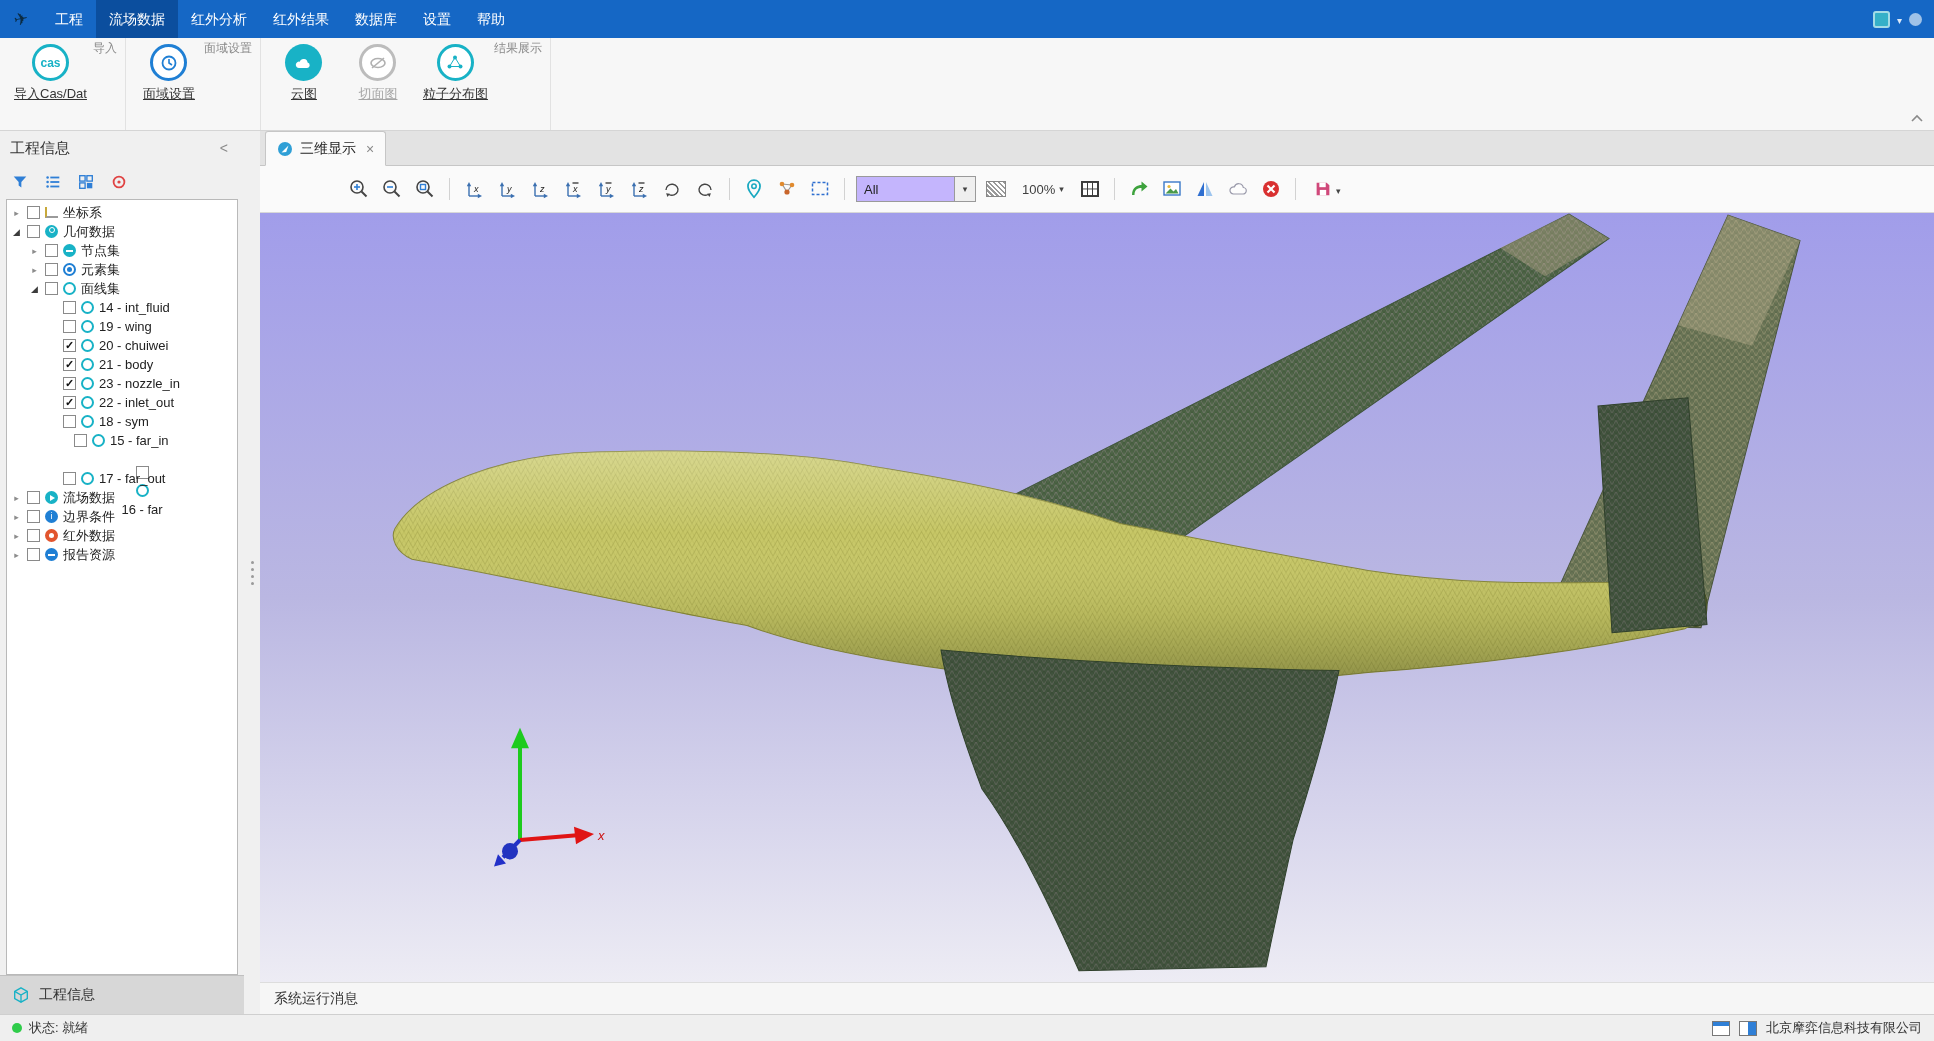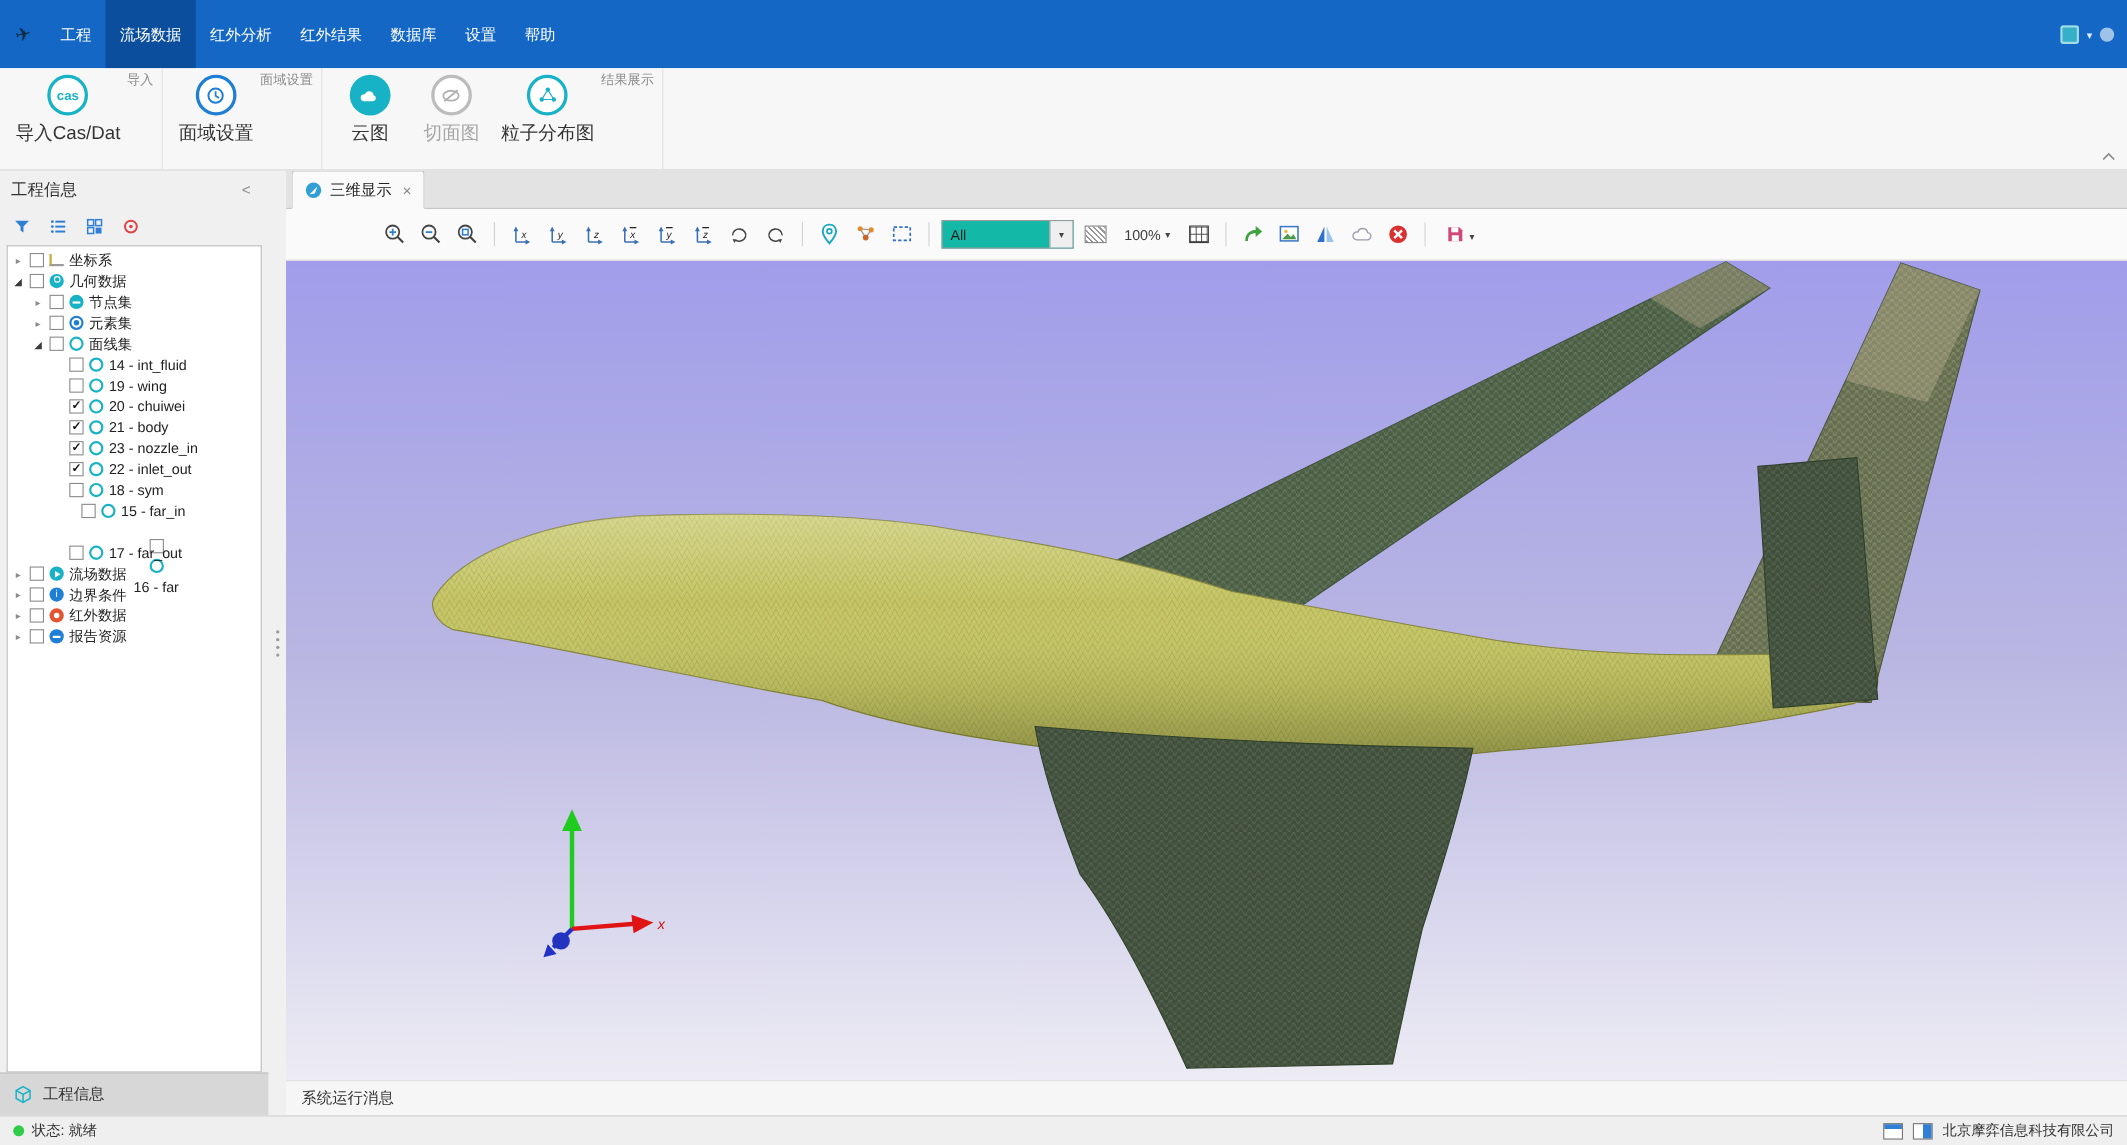--- a/index.html
+++ b/index.html
@@ -16,41 +16,41 @@
   .tb-title .pfx{color:#d6d6d6;}
   .tb-controls{margin-left:auto;display:flex;}
   .tb-ctl{width:46px;height:30px;display:flex;align-items:center;justify-content:center;color:#c4c4c4;font-size:15px;background:none;border:none;}
   .ctl-min::before{content:"–";}
   .ctl-max span{width:10px;height:9px;border:1px solid #c4c4c4;display:block;}
   .ctl-close::before{content:"×";font-size:17px;}
 
   
   .menubar{flex:0 0 30px;background:#1567c5;display:flex;align-items:center;color:#fff;}
   .logo{width:42px;text-align:center;font-size:17px;color:#0b2b42;transform:rotate(-12deg);}
-  .menu-item{padding:16px 13px;height:30px;line-height:30px;font-size:14px;cursor:default;}
+  .menu-item{padding:4px 13px;height:30px;line-height:30px;font-size:14px;cursor:default;}
   .menu-item.active{background:#0b4e9e;}
   .menu-right{margin-left:auto;display:flex;align-items:center;gap:7px;padding-right:12px;}
   .mr-square{width:17px;height:17px;border-radius:3px;background:#35b0c8;box-shadow:inset 0 0 0 2px rgba(255,255,255,.55);}
   .mr-caret::before{content:"▾";font-size:10px;color:#dce9f8;}
   .mr-dot{width:13px;height:13px;border-radius:50%;background:#9fc2e8;}
 
   
   .ribbon{flex:0 0 92px;background:#f7f7f7;border-bottom:1px solid #d5d5d5;display:flex;position:relative;}
   #ribbon-groups{display:flex;}
   .rgroup{display:flex;flex-direction:row;border-right:1px solid #e2e2e2;padding:0 8px;}
   .rbuttons{display:flex;flex:1;align-items:flex-start;padding-top:6px;gap:4px;}
   .rbtn{display:flex;flex-direction:column;align-items:center;min-width:58px;padding:0 6px;gap:4px;}
   .ricon{width:37px;height:37px;border-radius:50%;display:flex;align-items:center;justify-content:center;box-sizing:border-box;}
   .ricon--cas{border:3px solid #18b2c6;background:#fff;}
   .cas-text{color:#18b2c6;font-weight:bold;font-size:12px;}
   .ricon--period{border:3px solid #1f7fd4;background:#fff;}
   .ricon--cloud{background:#18b2c6;}
   .ricon--slice{border:3px solid #bcbcbc;background:#fff;}
   .ricon--particle{border:3px solid #18b2c6;background:#fff;}
-  .rlabel{font-size:17px;color:#333;white-space:nowrap;}
+  .rlabel{font-size:13px;color:#333;white-space:nowrap;text-decoration:underline;}
   .rbtn.disabled .rlabel{color:#a6a6a6;}
   .glabel{height:22px;line-height:20px;text-align:center;font-size:12px;color:#8a8a8a;}
   .ribbon-collapse{position:absolute;right:10px;bottom:4px;background:none;border:none;padding:0;}
 
   
   .content{flex:1;display:flex;min-height:0;}
 
   
   .panel{flex:0 0 244px;width:244px;display:flex;flex-direction:column;background:#f0f0f0;min-height:0;}
   .panel-header{flex:0 0 34px;display:flex;align-items:center;padding:0 10px;font-size:15px;color:#333;}
@@ -92,21 +92,21 @@
   .main{flex:1;display:flex;flex-direction:column;min-width:0;min-height:0;}
   .tabbar{flex:0 0 34px;background:#e3e3e3;display:flex;align-items:flex-end;padding-left:5px;border-bottom:1px solid #c6c6c6;}
   .tab{height:33px;margin-bottom:-1px;display:flex;align-items:center;gap:7px;padding:0 11px;background:#fafafa;
        border:1px solid #c6c6c6;border-bottom:1px solid #fafafa;border-radius:3px 3px 0 0;font-size:14px;color:#222;position:relative;z-index:1;}
   .tab-close{color:#8a8a8a;font-size:14px;margin-left:3px;}
   .tab-close::before{content:"×";}
   .vtoolbar{flex:0 0 46px;background:#fafafa;border-bottom:1px solid #d8d8d8;display:flex;align-items:center;gap:7px;padding:0 10px 0 86px;}
   .tbtn{width:26px;height:26px;display:flex;align-items:center;justify-content:center;background:none;border:none;padding:0;}
   .vsep{width:1px;height:22px;background:#d2d2d2;margin:0 4px;}
   #axis-views{display:flex;gap:7px;align-items:center;}
-  .combo{display:flex;width:118px;height:24px;border:1px solid #9a9a9a;background:#14b8a6;align-items:center;font-size:13px;color:#222;}
+  .combo{display:flex;width:118px;height:24px;border:1px solid #9a9a9a;background:#c4b5fd;align-items:center;font-size:13px;color:#222;}
   .combo-text{flex:1;padding-left:7px;}
   .combo-arrow{width:20px;height:100%;border-left:1px solid #9a9a9a;background:#efefef;display:flex;align-items:center;justify-content:center;}
   .combo-arrow::before{content:"▾";font-size:9px;color:#444;}
   .dither{width:18px;height:14px;border:1px solid #888;background:repeating-linear-gradient(45deg,#9a9a9a 0 1.5px,#fff 1.5px 3.5px);}
   .zoomdrop{display:flex;align-items:center;gap:4px;font-size:13px;color:#404040;background:none;border:none;}
   .zoomdrop::after{content:"▾";font-size:9px;color:#444;}
   .gridicon{width:16px;height:14px;border:1px solid #3c3c3c;background-color:#fff;
             background-image:linear-gradient(#3c3c3c 1px,transparent 1px),linear-gradient(90deg,#3c3c3c 1px,transparent 1px);
             background-size:5px 6.5px;}
   .caret::before{content:"▾";font-size:9px;color:#444;}

